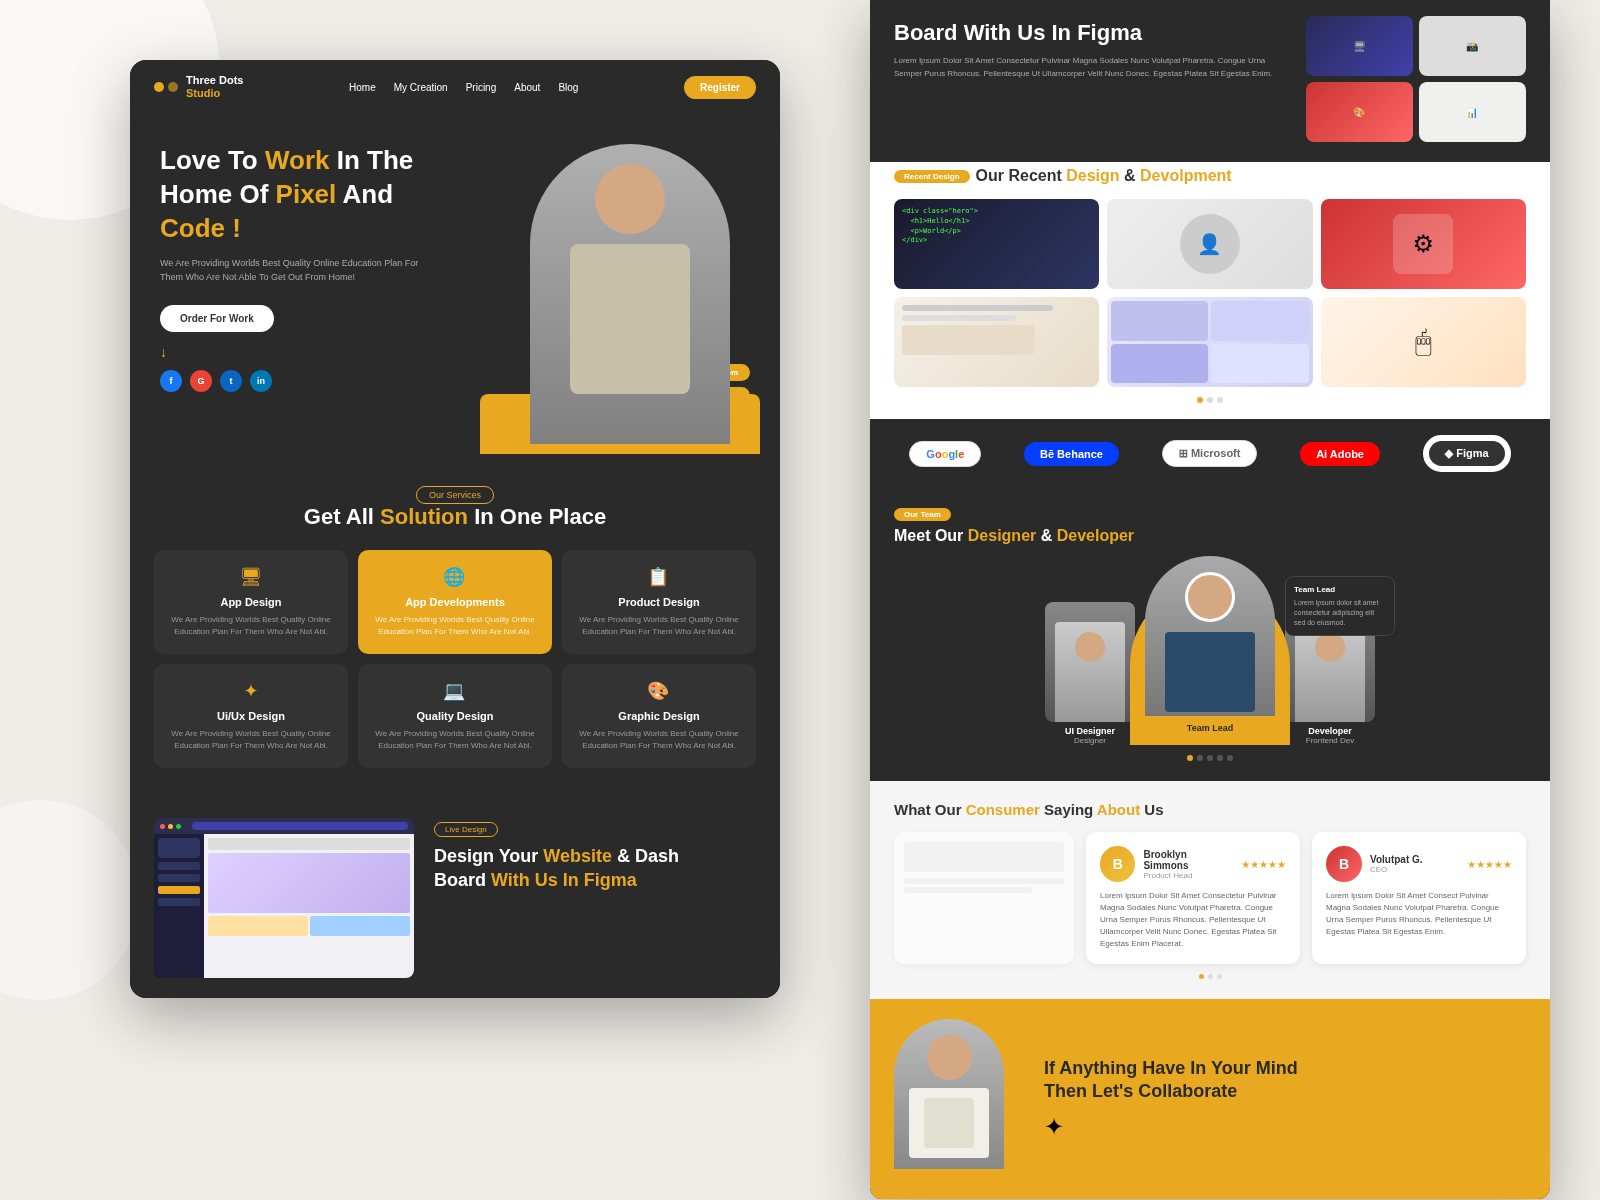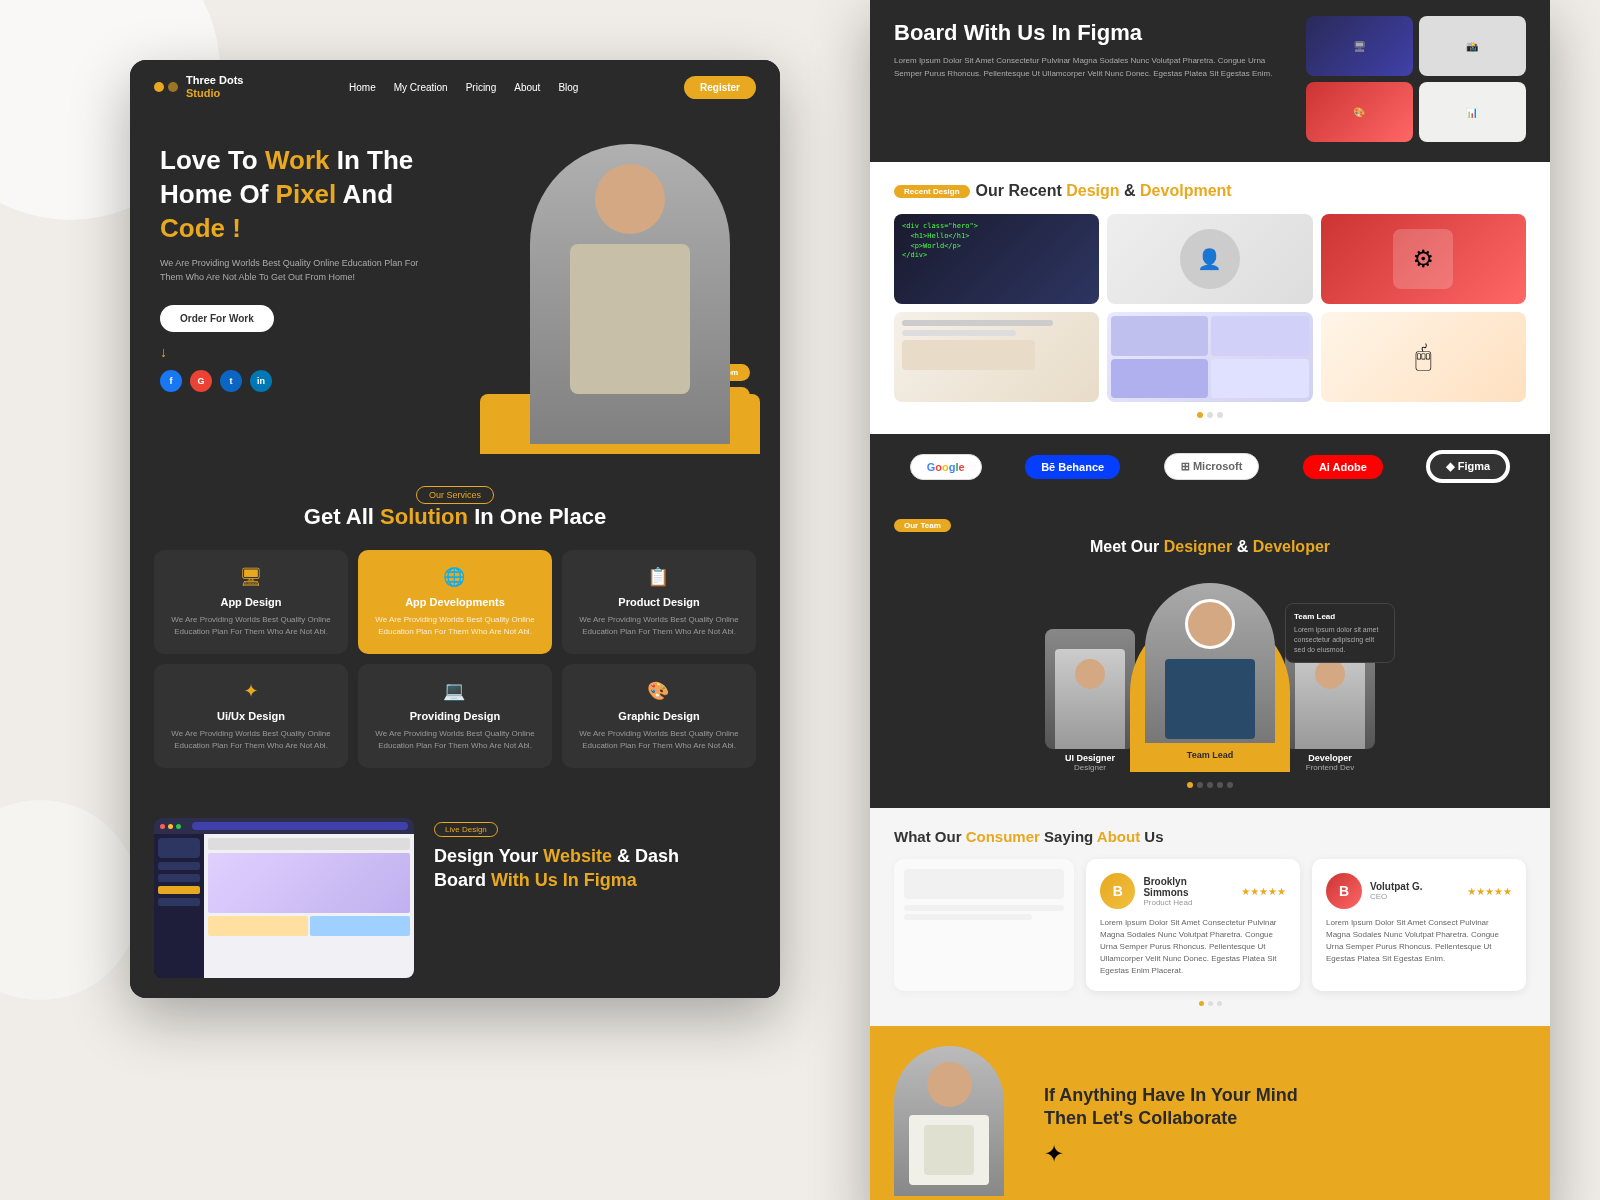--- a/index.html
+++ b/index.html
@@ -289,21 +289,21 @@
     .design-desc {
       color: #999;
       font-size: 8px;
       line-height: 1.6;
     }
 
     
     .recent-design {
       background: #fff;
       border-radius: 0;
-      padding: 20px 24px 16px;
+      padding: 5px 24px 16px;
       margin-bottom: 0;
     }
     .rd-header {
       display: flex;
       align-items: center;
       gap: 6px;
       margin-bottom: 14px;
     }
     .rd-tag-pill {
       background: #e8a820;
@@ -360,21 +360,21 @@
       border-radius: 20px;
       padding: 6px 16px;
       font-size: 11px;
       font-weight: 700;
       cursor: pointer;
     }
     .bl-google { background: #fff; color: #4285f4; border: 1px solid #ddd; }
     .bl-behance { background: #053eff; color: #fff; }
     .bl-microsoft { background: #fff; color: #666; border: 1px solid #ddd; }
     .bl-adobe { background: #ff0000; color: #fff; }
-    .bl-figma { background: #333; color: #fff; border: 4px solid #ffffff; text-align: right; }
+    .bl-figma { background: #333; color: #fff; border: 6px solid #ffffff; text-align: right; }
 
     
     .team-section {
       background: #2a2a2a;
       padding: 20px 24px;
       position: relative;
     }
     .team-tag {
       display: flex;
       justify-content: flex-start;
@@ -382,25 +382,23 @@
     }
     .team-tag-pill {
       background: #e8a820;
       color: #fff;
       border-radius: 20px;
       padding: 2px 10px;
       font-size: 8px;
       font-weight: 600;
     }
     .team-title {
-      text-align: center;
       color: #fff;
       font-size: 16px;
       font-weight: 700;
-      margin-bottom: 16px;
     }
     .team-title .yellow { color: #e8a820; }
     .member-name {
       color: #fff;
       font-size: 9px;
       font-weight: 600;
       margin-top: 4px;
     }
     .member-role {
       color: #aaa;
@@ -624,21 +622,21 @@
         <div class="service-name">Product Design</div>
         <div class="service-desc">We Are Providing Worlds Best Quality Online Education Plan For Them Who Are Not Abl.</div>
       </div>
       <div class="service-card">
         <div class="service-icon">✦</div>
         <div class="service-name">Ui/Ux Design</div>
         <div class="service-desc">We Are Providing Worlds Best Quality Online Education Plan For Them Who Are Not Abl.</div>
       </div>
       <div class="service-card">
         <div class="service-icon">💻</div>
-        <div class="service-name">Providing Design</div>
+        <div class="service-name">Quality Design</div>
         <div class="service-desc">We Are Providing Worlds Best Quality Online Education Plan For Them Who Are Not Abl.</div>
       </div>
       <div class="service-card">
         <div class="service-icon">🎨</div>
         <div class="service-name">Graphic Design</div>
         <div class="service-desc">We Are Providing Worlds Best Quality Online Education Plan For Them Who Are Not Abl.</div>
       </div>
     </div>
   </section>
 

